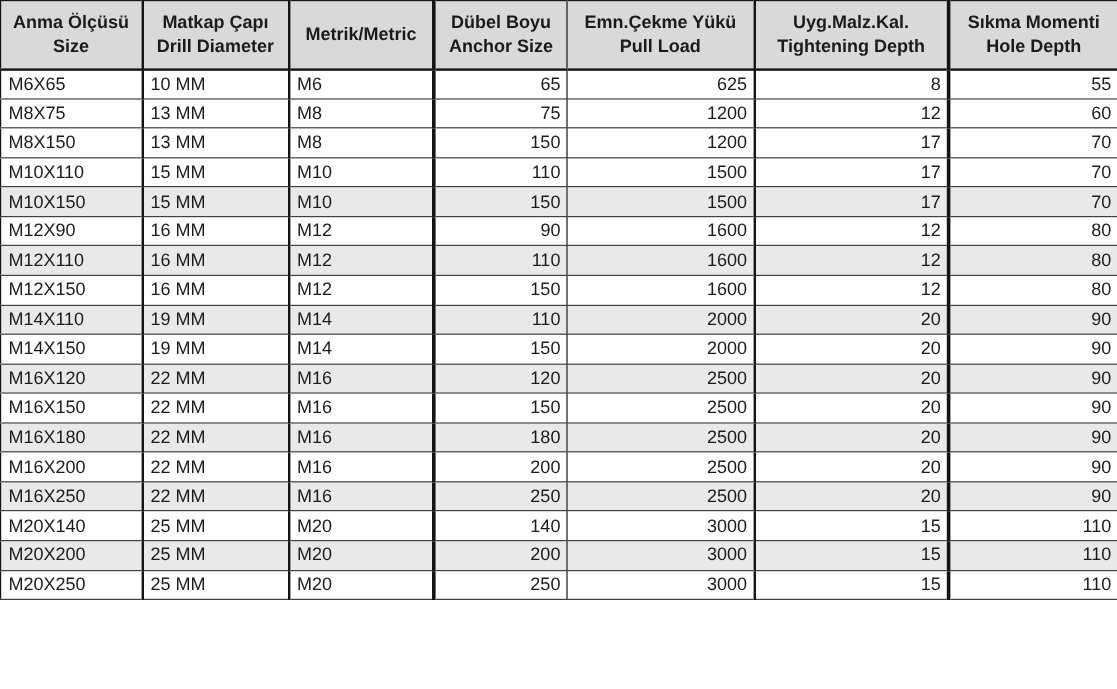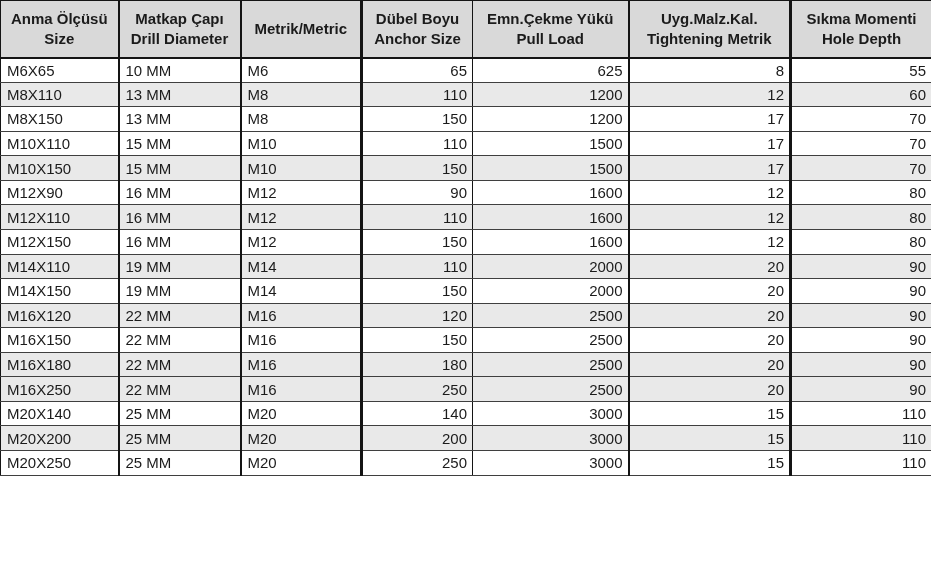--- a/index.html
+++ b/index.html
@@ -96,46 +96,46 @@
       </th>
       <th>
         <div class="hdr">
           <span>Emn.Çekme Yükü</span>
           <span>Pull Load</span>
         </div>
       </th>
       <th>
         <div class="hdr">
           <span>Uyg.Malz.Kal.</span>
-          <span>Tightening Metrik</span>
+          <span>Tightening Depth</span>
         </div>
       </th>
       <th>
         <div class="hdr">
           <span>Sıkma Momenti</span>
           <span>Hole Depth</span>
         </div>
       </th>
     </tr>
   </thead>
   <tbody>
       <tr>
         <td class="txt">M6X65</td>
         <td class="txt">10 MM</td>
         <td class="txt">M6</td>
         <td class="num">65</td>
         <td class="num">625</td>
         <td class="num">8</td>
         <td class="num">55</td>
       </tr>
-      <tr class="stripe">
-        <td class="txt">M8X110</td>
+      <tr>
+        <td class="txt">M8X75</td>
         <td class="txt">13 MM</td>
         <td class="txt">M8</td>
-        <td class="num">110</td>
+        <td class="num">75</td>
         <td class="num">1200</td>
         <td class="num">12</td>
         <td class="num">60</td>
       </tr>
       <tr>
         <td class="txt">M8X150</td>
         <td class="txt">13 MM</td>
         <td class="txt">M8</td>
         <td class="num">150</td>
         <td class="num">1200</td>
@@ -221,20 +221,29 @@
         <td class="num">150</td>
         <td class="num">2500</td>
         <td class="num">20</td>
         <td class="num">90</td>
       </tr>
       <tr class="stripe">
         <td class="txt">M16X180</td>
         <td class="txt">22 MM</td>
         <td class="txt">M16</td>
         <td class="num">180</td>
+        <td class="num">2500</td>
+        <td class="num">20</td>
+        <td class="num">90</td>
+      </tr>
+      <tr>
+        <td class="txt">M16X200</td>
+        <td class="txt">22 MM</td>
+        <td class="txt">M16</td>
+        <td class="num">200</td>
         <td class="num">2500</td>
         <td class="num">20</td>
         <td class="num">90</td>
       </tr>
       <tr class="stripe">
         <td class="txt">M16X250</td>
         <td class="txt">22 MM</td>
         <td class="txt">M16</td>
         <td class="num">250</td>
         <td class="num">2500</td>

